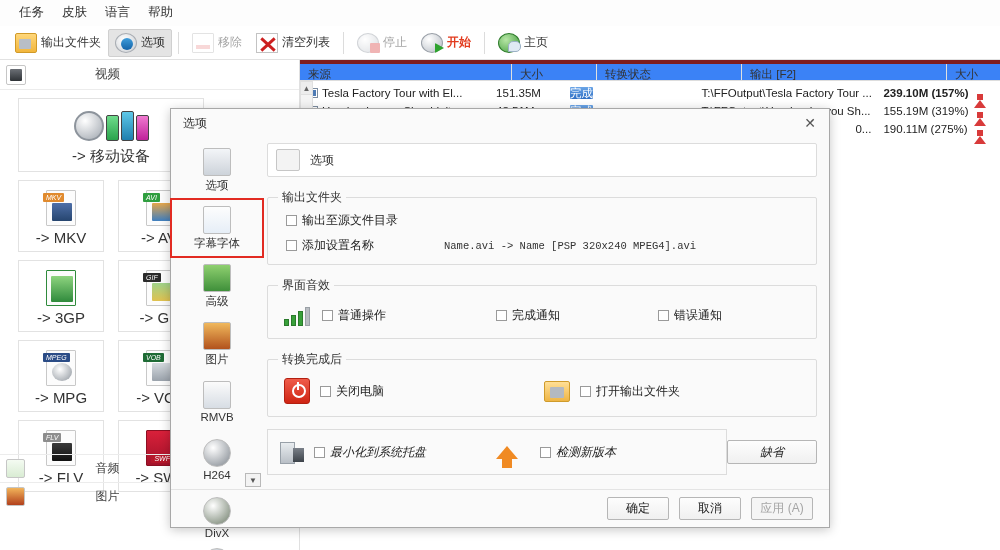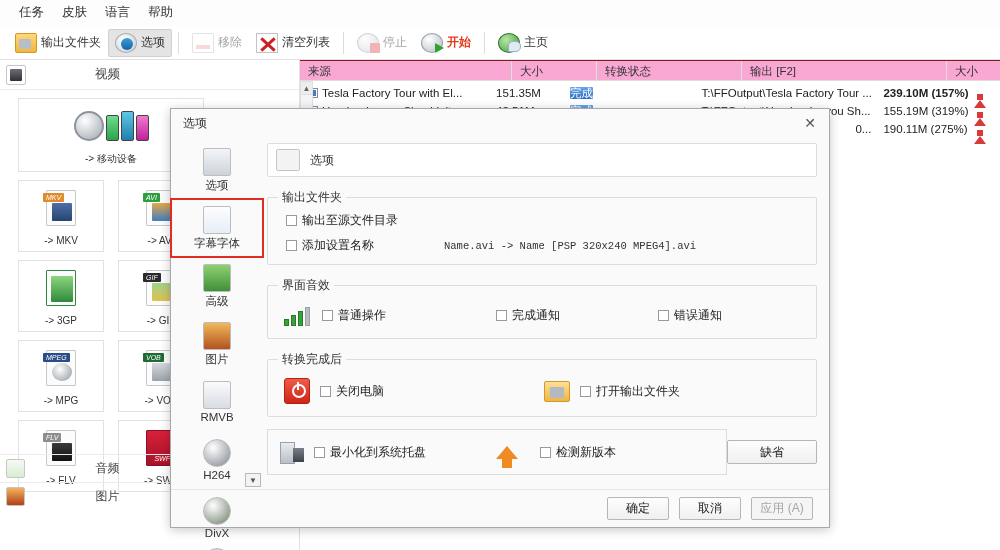--- a/index.html
+++ b/index.html
@@ -70,43 +70,43 @@
   .lp-head .cat-ico { width:20px; height:20px; margin-left:6px; background:#fff;
                       border:1px solid #c6c6c6; border-radius:2px; position:relative; }
   .lp-head .cat-ico:before { content:""; position:absolute; left:3px; top:3px; width:12px; height:12px;
                              background:linear-gradient(#6c7076,#2e3236); border-radius:1px; }
   .lp-head .cat-title { flex:1; text-align:center; font-size:12.5px; color:#444; padding-right:110px; }
   .grid { display:flex; flex-wrap:wrap; padding:8px 0 0 18px; gap:8px 14px; }
   .tile { width:86px; height:72px; border:1px solid #e2e2e2; background:#fff;
           display:flex; flex-direction:column; align-items:center; justify-content:flex-end;
           padding-bottom:5px; position:relative; cursor:default; }
   .tile.wide { width:186px; height:74px; }
-  .tile .tl { font-size:10px; color:#333; }
+  .tile .tl { font-size:15px; color:#333; }
   .tile .art { position:absolute; top:6px; left:0; right:0; display:flex; justify-content:center;
                align-items:center; height:42px; }
   .fileico { width:30px; height:36px; background:#fcfcfc; border:1px solid #c8c8c8;
              position:relative; border-radius:1px; }
   .fileico .tag { position:absolute; left:-4px; top:2px; padding:1px 3px; font-size:7px;
                   color:#fff; border-radius:1px; font-family:"Liberation Sans",sans-serif; }
   .fileico .inner { position:absolute; left:5px; bottom:4px; width:20px; height:18px; border-radius:1px; }
   .reel { width:30px; height:30px; border-radius:50%;
           background:radial-gradient(circle at 35% 30%,#fff,#9fa6ae); border:2px solid #8d949c; }
   .phones { display:flex; gap:2px; align-items:flex-end; }
   .phone { width:13px; height:26px; border-radius:2px; border:1px solid #444; }
 
   
   .catrow { display:flex; align-items:center; height:28px; border-top:1px solid #ececec; padding-left:6px; }
   .catrow .cat-ico2 { width:19px; height:19px; border:1px solid #c6c6c6; background:#fff;
                       border-radius:2px; position:relative; }
   .catrow .cname { flex:1; text-align:center; font-size:12px; color:#444; padding-right:110px; }
 
   
   .listarea { position:absolute; left:300px; top:60px; width:700px; height:490px; background:#fff; }
-  .lhead { display:flex; height:21px; background:#f9a8d4; border-bottom:1px solid #ddd;
-           border-top:1px solid #7f1d1d; }
+  .lhead { display:flex; height:21px; background:#3b82f6; border-bottom:1px solid #ddd;
+           border-top:4px solid #7f1d1d; }
   .lhead .hc { font-size:11.5px; color:#333; padding:3px 0 0 8px; border-right:1px solid #e0e0e0; }
   .lrow { display:flex; height:18px; align-items:center; }
   .lrow .c { font-size:11.5px; color:#222; padding-left:8px; overflow:hidden; white-space:nowrap; }
   .status-cell { background:linear-gradient(#6ba5e7,#2f6fc4); color:#fff; text-align:center;
                  font-size:11.5px; height:15px; line-height:15px; border-radius:1px; }
   .srcicon { width:10px; height:10px; background:#fff; border:1px solid #7d8da0; margin-right:4px;
              position:relative; flex:0 0 auto; }
   .srcicon:before { content:""; position:absolute; left:1px; top:1px; width:6px; height:6px; background:#4e7bb5; }
   .uparrow { width:0; height:0; border-left:6px solid transparent; border-right:6px solid transparent;
              border-bottom:8px solid #d83a3a; position:relative; margin:0 auto; }
@@ -494,21 +494,21 @@
               <span>关闭电脑</span>
             </span>
             <span class="ico-folder2" style="margin-left:150px;"></span>
             <span class="chk">
               <i class="box"></i>
               <span>打开输出文件夹</span>
             </span>
           </div>
         </fieldset>
 
-        <div class="rowflex" style="margin-top:12px; gap:0;">
+        <div class="rowflex" style="margin-top:12px; gap:0;font-style:italic;">
           <div style="flex:1; border:1px solid #dcdcdc; background:#fafafa; height:46px;
                       display:flex; align-items:center; padding-left:10px;">
             <span class="ico-tray"></span>
             <span class="chk" style="margin-left:8px;">
               <i class="box"></i>
               <span>最小化到系统托盘</span>
             </span>
             <span class="ico-uparrow-or" style="margin-left:70px;"></span>
             <span class="chk" style="margin-left:22px;">
               <i class="box"></i>

